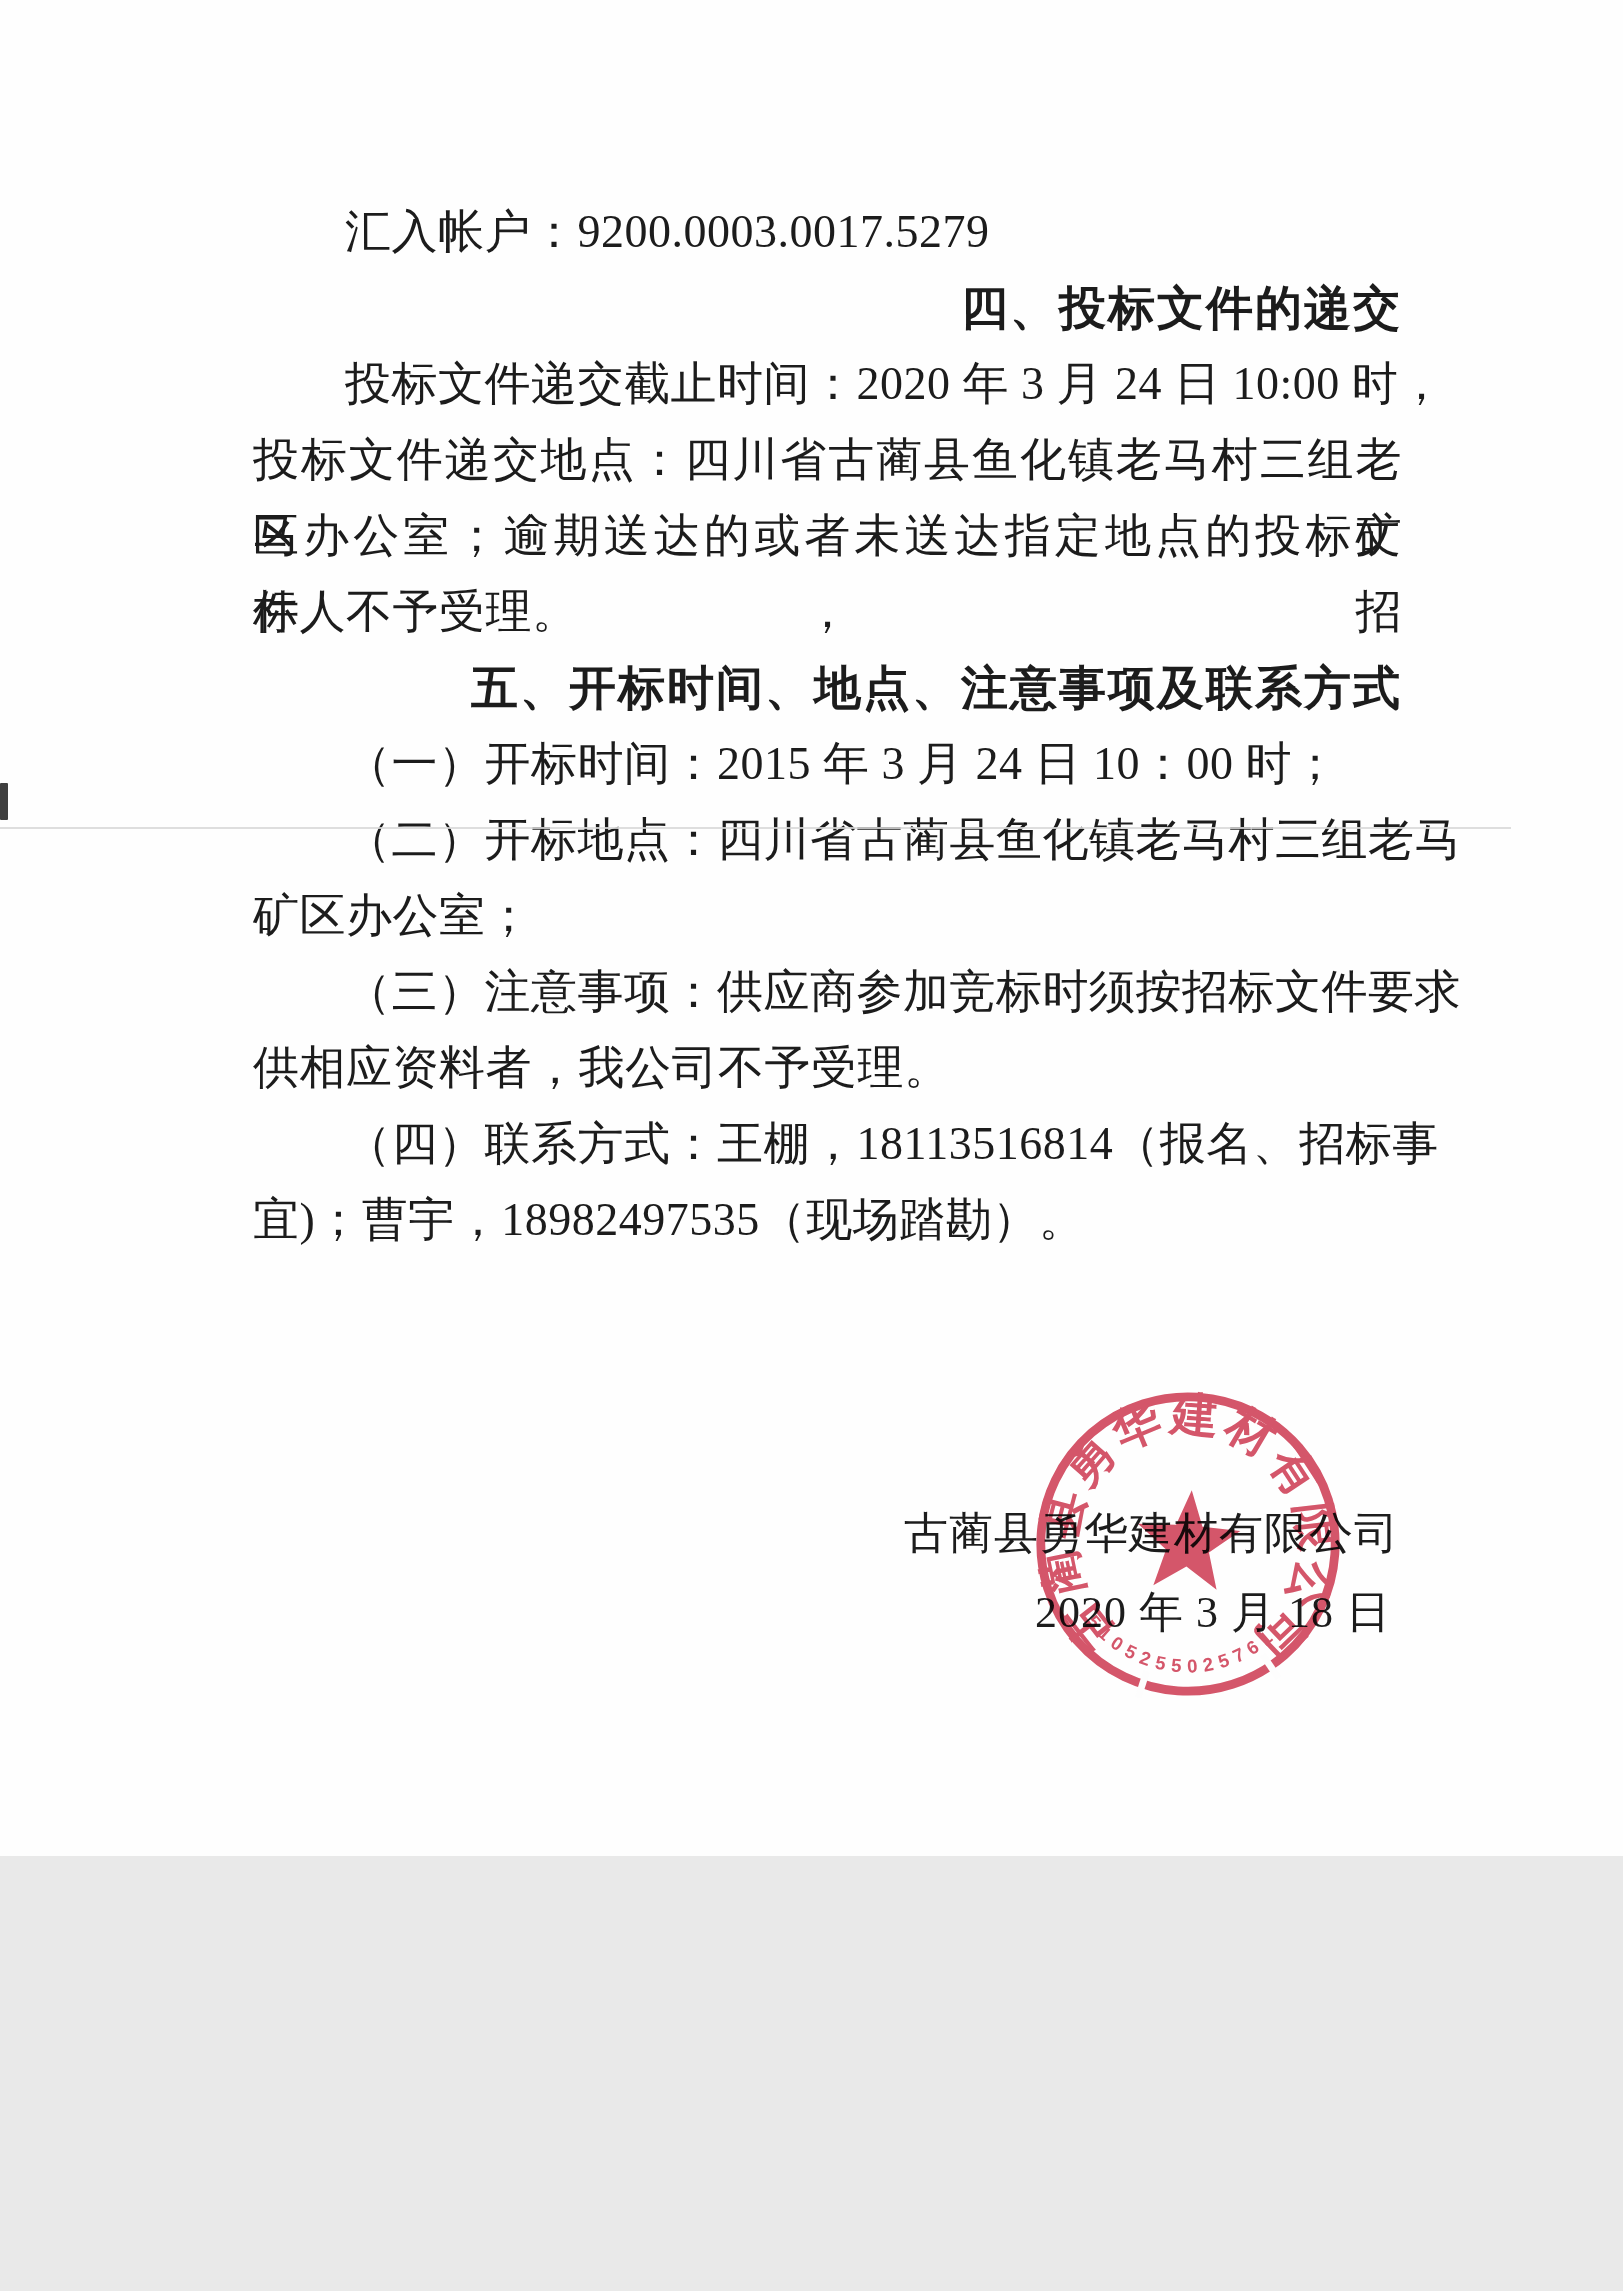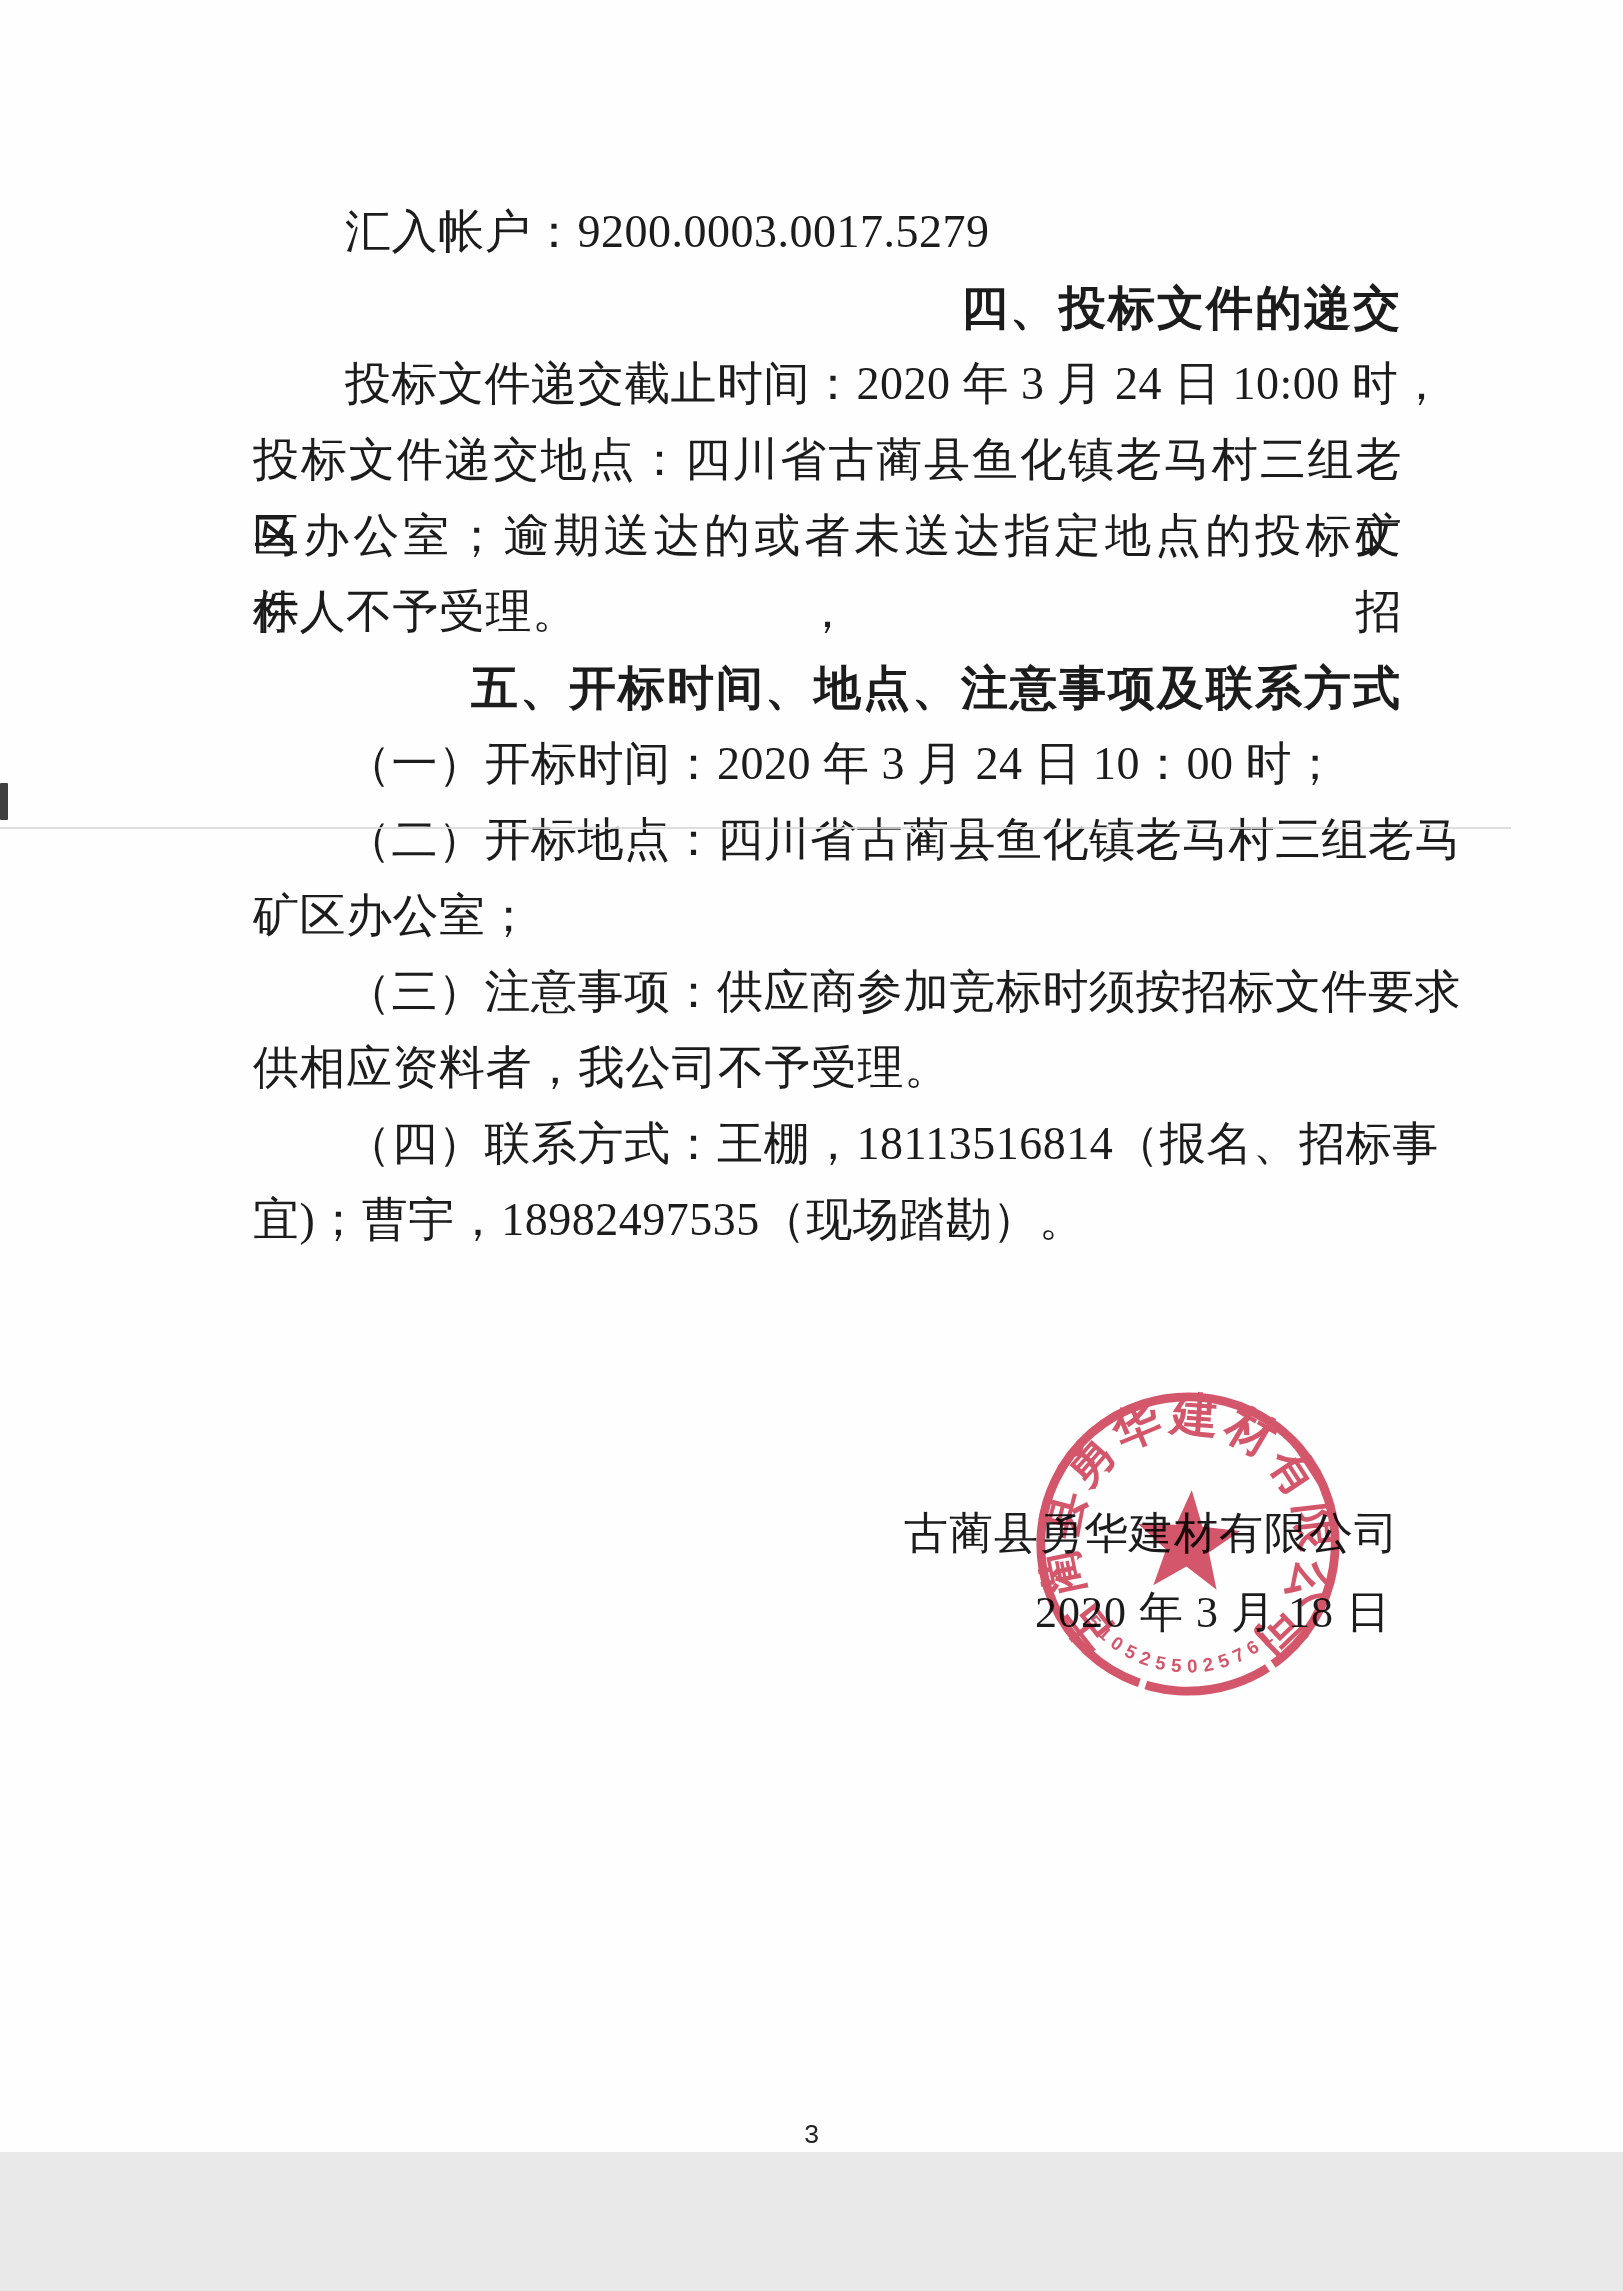--- a/index.html
+++ b/index.html
@@ -1,18 +1,18 @@
 <!DOCTYPE html>
 <html><head>
 <meta charset="utf-8">
 <style>
   html,body{margin:0;padding:0;background:#e9e9e9;}
   .page{
     position:relative;
-    width:1623px;height:2152px;
+    width:1623px;height:1856px;
     margin:0 auto;
     background:#fefefe;
     overflow:hidden;
     font-family:"Liberation Serif","DejaVu Serif",serif;
     color:#1c1c1c;
   }
   
   .doc{
     position:absolute;
     left:253px;top:194px;
@@ -93,21 +93,21 @@
 <div class="page">
 
   <div class="doc">
     <div class="line indent">汇入帐户：9200.0003.0017.5279</div>
     <div class="line heading">四、投标文件的递交</div>
     <div class="line indent">投标文件递交截止时间：2020 年 3 月 24 日 10:00 时，</div>
     <div class="line justify">投标文件递交地点：四川省古蔺县鱼化镇老马村三组老马矿</div>
     <div class="line justify">区办公室；逾期送达的或者未送达指定地点的投标文件，招</div>
     <div class="line">标人不予受理。</div>
     <div class="line heading">五、开标时间、地点、注意事项及联系方式</div>
-    <div class="line indent">（一）开标时间：2020 年 3 月 24 日 10：00 时；</div>
+    <div class="line indent">（一）开标时间：2015 年 3 月 24 日 10：00 时；</div>
     <div class="line indent">（二）开标地点：四川省古蔺县鱼化镇老马村三组老马</div>
     <div class="line">矿区办公室；</div>
     <div class="line indent">（三）注意事项：供应商参加竞标时须按招标文件要求</div>
     <div class="line">供相应资料者，我公司不予受理。</div>
     <div class="line indent">（四）联系方式：王棚，18113516814（报名、招标事</div>
     <div class="line">宜)；曹宇，18982497535（现场踏勘）。</div>
   </div>
 
   <div class="closing-company">古蔺县勇华建材有限公司</div>
   <div class="closing-date">2020 年 3 月 18 日</div>

